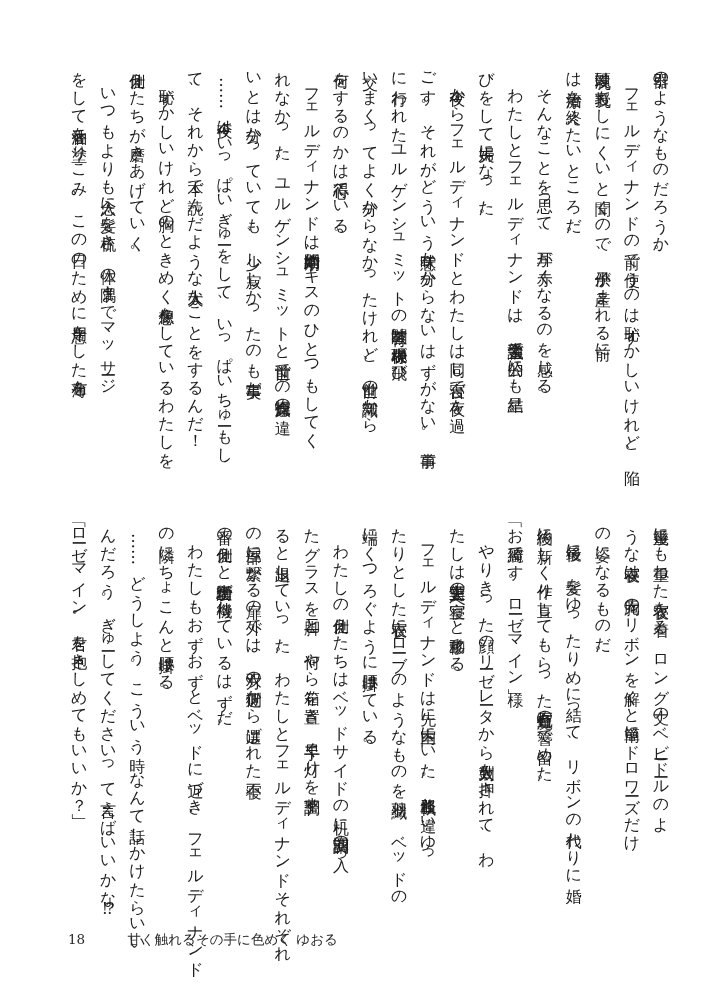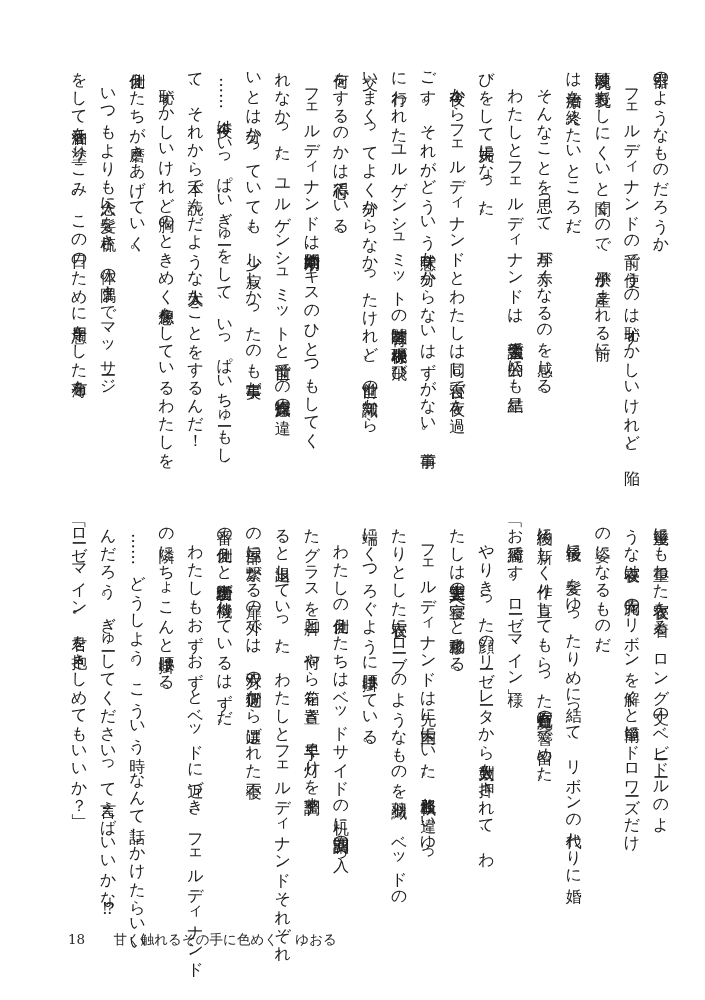--- a/index.html
+++ b/index.html
@@ -38,26 +38,25 @@
     top: 931px;
     font-size: 13.5px;
     color: #2a2a2a;
     white-space: nowrap;
   }
   #footer .pagenum {
     display: inline-block;
   }
   #footer .booktitle {
     display: inline-block;
-    margin-left: 24px;
+    margin-left: 38px;
     font-family: Liberation Serif, serif;
   }
   #footer .author {
     display: inline-block;
-    margin-left: 13px;
   }
 </style>
 </head>
 <body>
 
 <div id="page">
 
   <div id="block-upper" class="vblock">
       <div class="vline">引器のようなものだろうか。</div>
       <div class="vline">　フェルディナンドの前で使うのは恥ずかしいけれど、陥</div>

